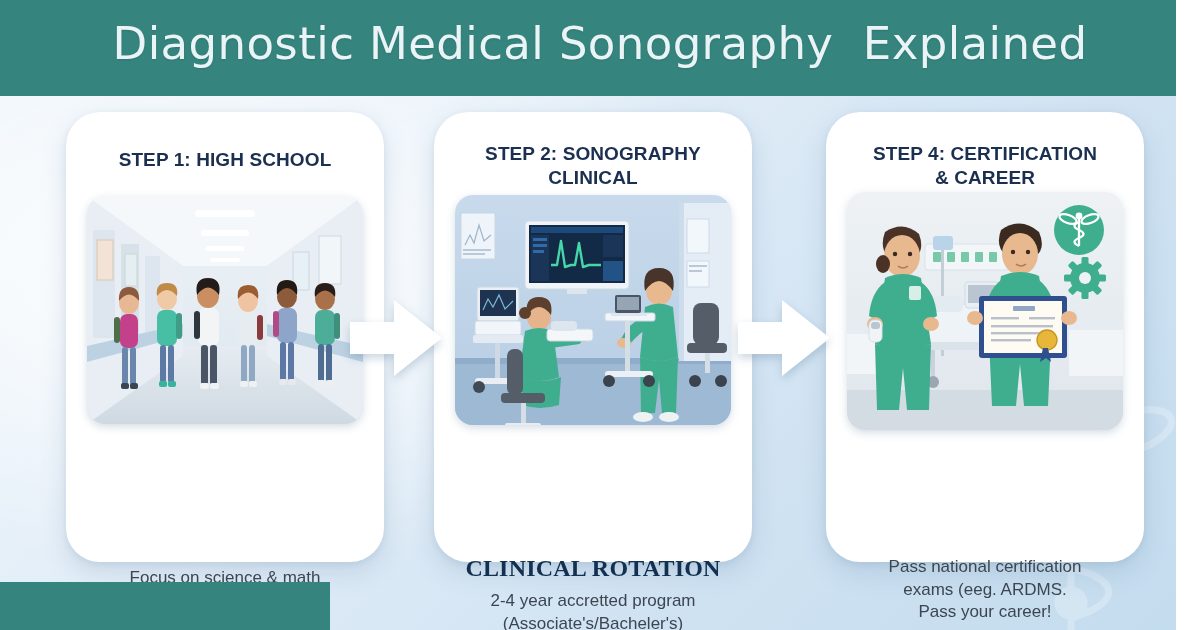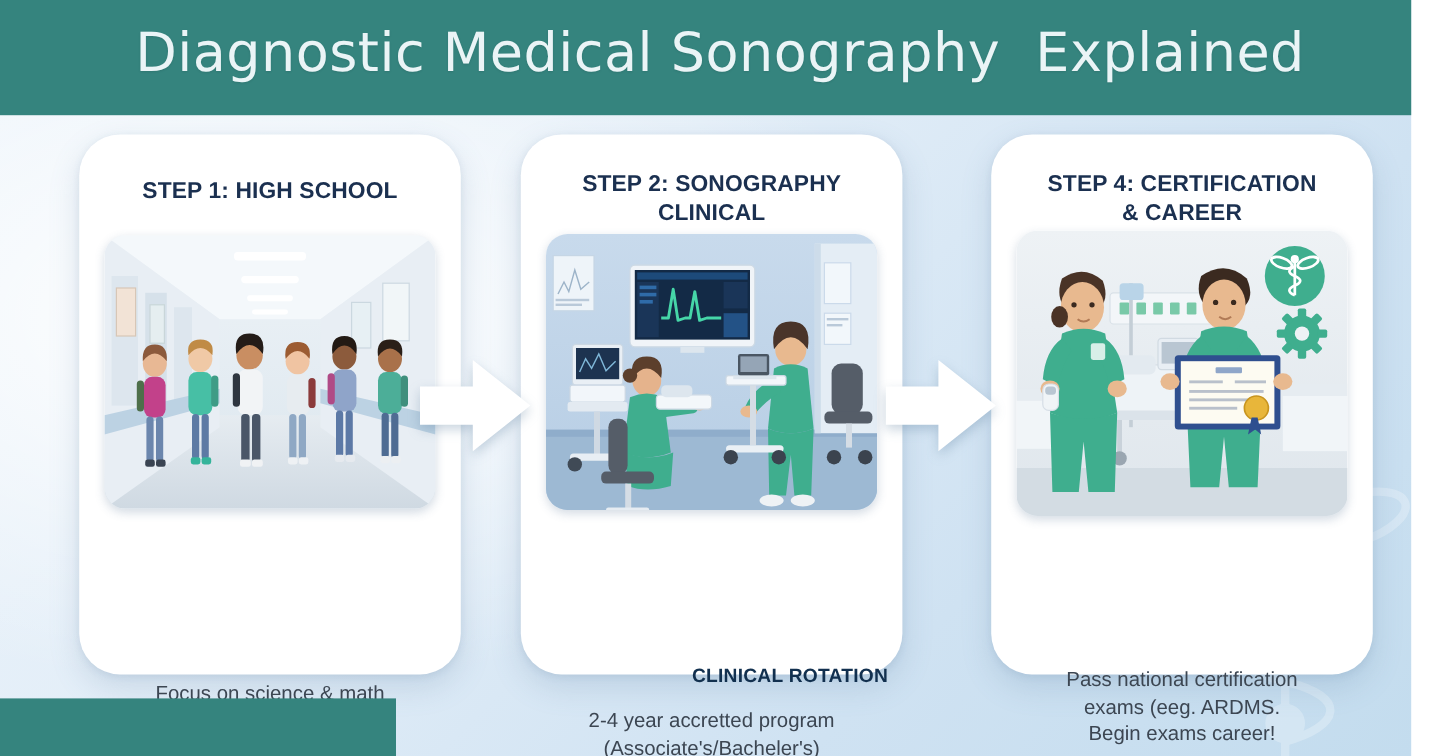--- a/index.html
+++ b/index.html
@@ -108,25 +108,26 @@
     text-align: center;
     color: #3c4652;
     font-size: 17px;
     line-height: 1.33;
     font-family: "Liberation Sans", sans-serif;
   }
   .card-subhead {
     position: absolute;
     left: 12px;
     right: 12px;
-    text-align: right;
+    text-align: center;
     color: #12304f;
-    font-size: 16px;
+    font-size: 24px;
     font-weight: bold;
     letter-spacing: 0.2px;
+    font-family: Liberation Serif, serif;
   }
   #caption-1 { top: 455px; }
   #subhead-2 { top: 443px; }
   #caption-2 { top: 478px; }
   #caption-3 { top: 444px; }
 
   
   .arrow {
     position: absolute;
     top: 292px;
@@ -505,21 +506,21 @@
           <circle cx="66" cy="118" r="10" fill="#e8b63a" stroke="#c8951f" stroke-width="1.4"></circle>
           <path d="M62 126 l-3 14 6 -4 5 4 -3 -14z" fill="#2f4f8f"></path>
           <ellipse cx="-6" cy="96" rx="8" ry="7" fill="#e8b98f"></ellipse>
           <ellipse cx="88" cy="96" rx="8" ry="7" fill="#e8b98f"></ellipse>
         </g>
       </svg>
     </div>
 
     <div class="card-caption" id="caption-3" style="white-space: pre-line;">Pass national certification
 exams (eeg. ARDMS.
-Begin exams career!</div>
+Pass your career!</div>
   </div>
 
   <div class="arrow" id="arrow-1">
     <svg viewBox="0 0 92 92" xmlns="http://www.w3.org/2000/svg">
       <polygon points="0,30 44,30 44,8 92,46 44,84 44,62 0,62" fill="#ffffff"></polygon>
     </svg>
   </div>
   <div class="arrow" id="arrow-2">
     <svg viewBox="0 0 92 92" xmlns="http://www.w3.org/2000/svg">
       <polygon points="0,30 44,30 44,8 92,46 44,84 44,62 0,62" fill="#ffffff"></polygon>

